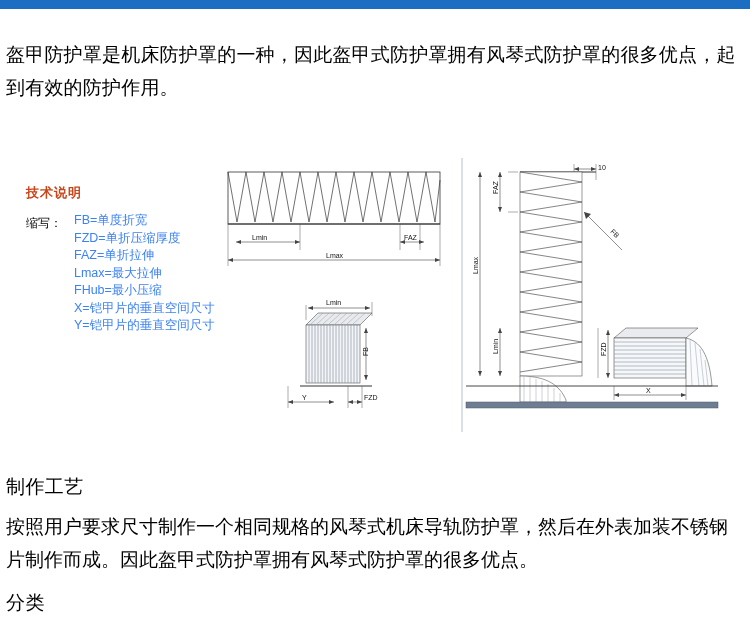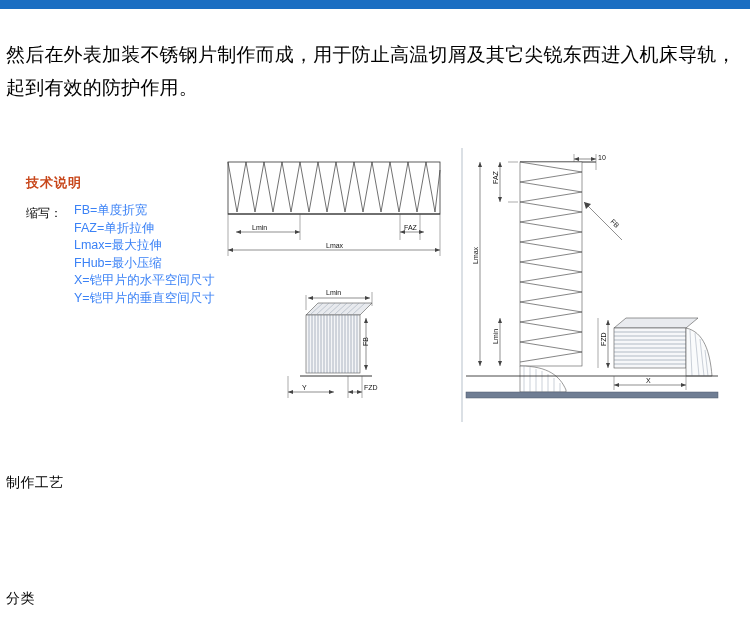--- a/index.html
+++ b/index.html
@@ -32,21 +32,21 @@
     top: 38px;
     width: 738px;
     font-size: 19px;
     line-height: 33px;
     letter-spacing: 0.2px;
   }
   
   .figure {
     position: absolute;
     left: 0px;
-    top: 140px;
+    top: 150px;
     width: 616px;
     height: 300px;
   }
   .tech-title {
     position: absolute;
     left: 26px;
     top: 34px;
     font-size: 13px;
     font-weight: bold;
     color: #c8461a;
@@ -69,53 +69,54 @@
   }
   .tech-list div { white-space: nowrap; }
 
   .fig-svg {
     position: absolute;
     left: 0; top: 0;
   }
   
   .sec-title {
     position: absolute;
-    font-size: 14px;
+    font-size: 19px;
     letter-spacing: 0.4px;
   }
   .process-title { left: 6px; top: 474px; }
   .para {
     position: absolute;
     left: 6px;
     top: 510px;
     width: 740px;
     font-size: 19px;
     line-height: 33px;
   }
   .class-title { left: 6px; top: 590px; }
 </style>
 </head>
 <body>
 
 <div class="page">
 
   <div class="top-bar"></div>
 
-  <div class="intro">然后在外表加装不锈钢片制作而成，用于防止高温切屑及其它尖锐东西进入机床导轨，起到有效的防护作用。</div>
+  <div class="intro">盔甲防护罩是机床防护罩的一种，因此盔甲式防护罩拥有风琴式防护罩的很多优点，起到有效的防护作用。</div>
 
   <div class="figure">
 
     <div class="tech-title">技术说明</div>
     <div class="tech-abbr-label">缩写：</div>
     <div class="tech-list">
       <div>FB=单度折宽</div>
+      <div>FZD=单折压缩厚度</div>
       <div>FAZ=单折拉伸</div>
       <div>Lmax=最大拉伸</div>
       <div>FHub=最小压缩</div>
-      <div>X=铠甲片的水平空间尺寸</div>
+      <div>X=铠甲片的垂直空间尺寸</div>
       <div>Y=铠甲片的垂直空间尺寸</div>
     </div>
 
     <svg class="fig-svg" width="750" height="300" viewBox="0 0 750 300">
       <g stroke="#222" fill="none" stroke-width="0.8" font-family="Liberation Sans, sans-serif" font-size="7">
 
         <rect x="228" y="22" width="212" height="52" stroke="#333"></rect>
 
         <path d="M228,22 L237,72 L246,22 L255,72 L264,22 L273,72 L282,22 L291,72
                  L300,22 L309,72 L318,22 L327,72 L336,22 L345,72 L354,22 L363,72
@@ -286,15 +287,16 @@
         <line x1="686" y1="236" x2="686" y2="250" stroke="#555" stroke-width="0.5"></line>
         <line x1="614" y1="245" x2="686" y2="245" stroke="#444" stroke-width="0.6"></line>
         <path d="M614,245 l5,-2 v4 z" fill="#444" stroke="none"></path>
         <path d="M686,245 l-5,-2 v4 z" fill="#444" stroke="none"></path>
         <text x="646" y="243" fill="#111" stroke="none">X</text>
       </g>
     </svg>
   </div>
 
   <div class="sec-title process-title">制作工艺</div>
+  <div class="para">按照用户要求尺寸制作一个相同规格的风琴式机床导轨防护罩，然后在外表加装不锈钢片制作而成。因此盔甲式防护罩拥有风琴式防护罩的很多优点。</div>
   <div class="sec-title class-title">分类</div>
 
 </div>
 
 </body></html>

